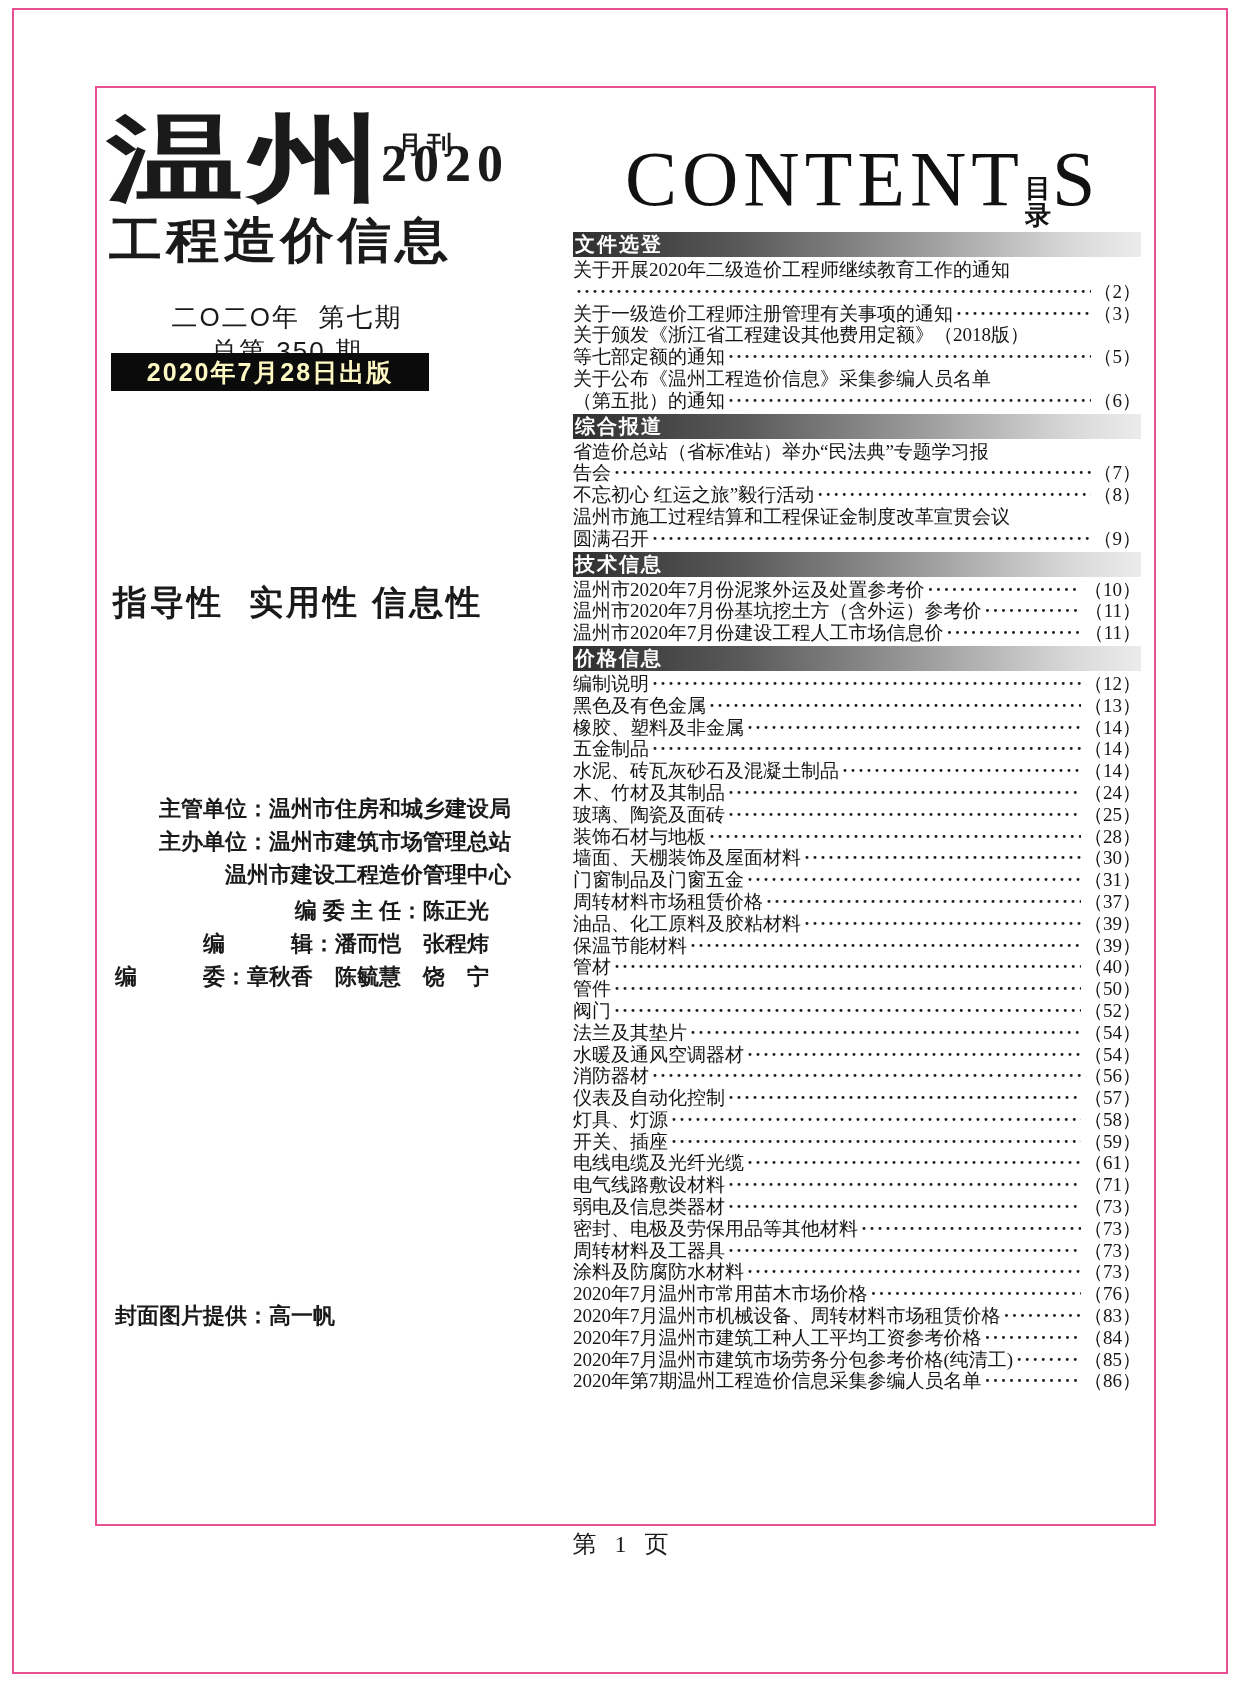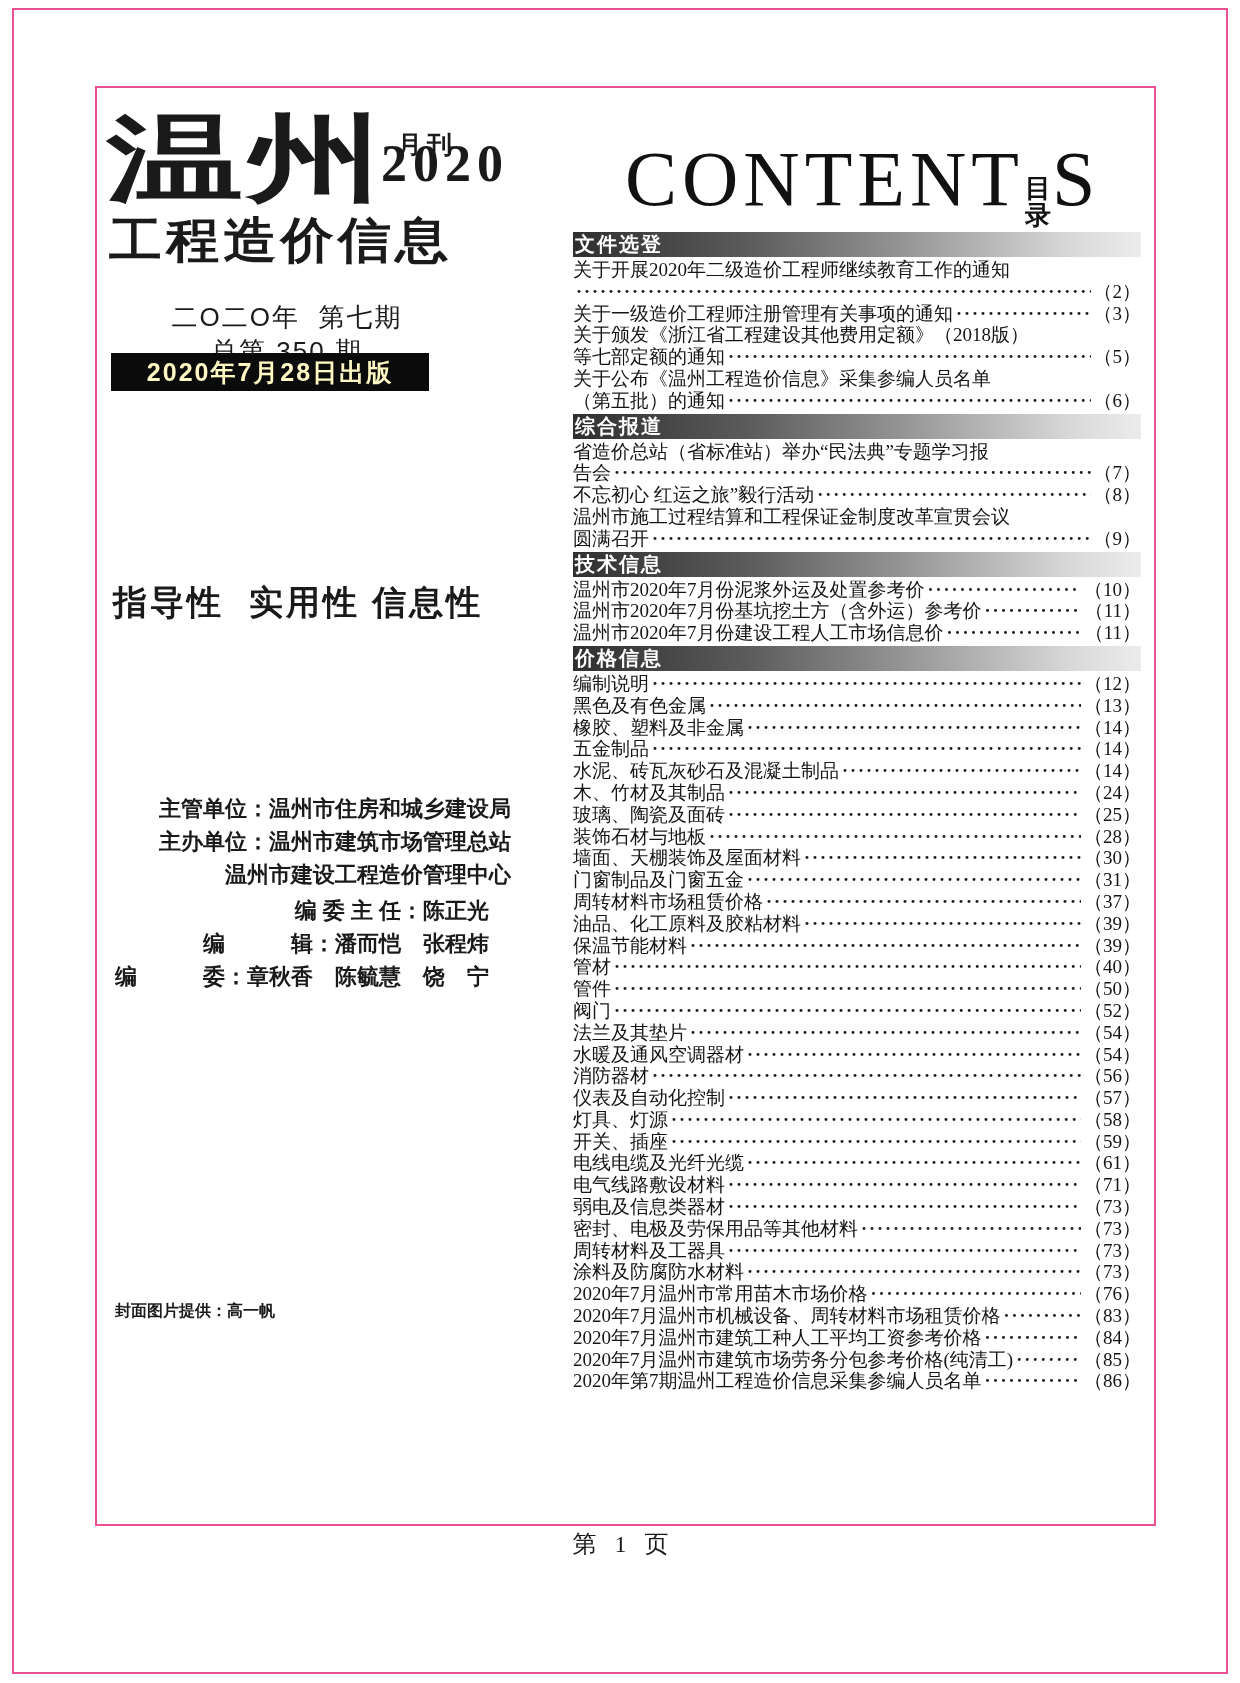--- a/index.html
+++ b/index.html
@@ -55,21 +55,21 @@
   .slogan{
     position:absolute;left:16px;top:492px;
     font-size:34px;font-weight:800;letter-spacing:3px;white-space:pre;
   }
   .credits{position:absolute;left:18px;font-size:22px;font-weight:700;}
   .credits .cr-line{white-space:pre;line-height:33px;text-align:right;}
   .publisher-block{top:704px;}
   .editor-block{top:806px;}
   .cover-credit{
     position:absolute;left:18px;top:1213px;
-    font-size:16px;font-weight:700;white-space:pre;
+    font-size:22px;font-weight:700;white-space:pre;
   }
   
   .contents-title{
     position:absolute;left:528px;top:52px;
     font-family:"Liberation Serif","DejaVu Serif",serif;
     font-size:78px;letter-spacing:5px;line-height:1;white-space:nowrap;color:#111;
   }
   .cn-stack{
     display:inline-flex;flex-direction:column;vertical-align:8px;
     font-size:26px;font-weight:700;letter-spacing:0;line-height:1.05;margin:0 1px;

